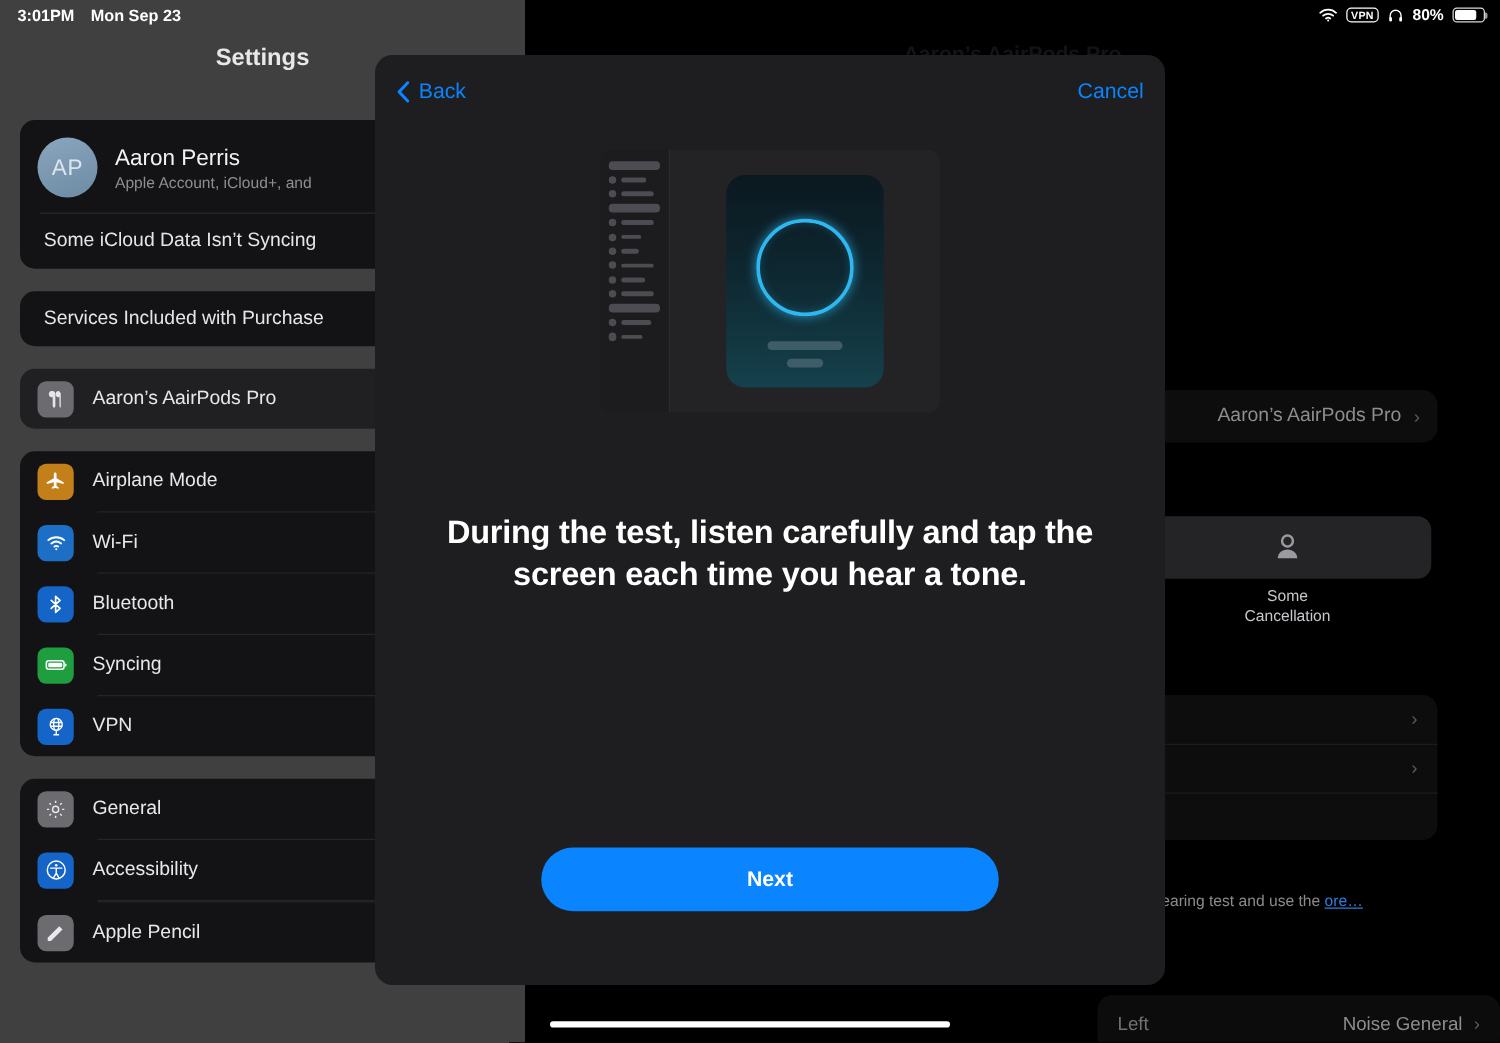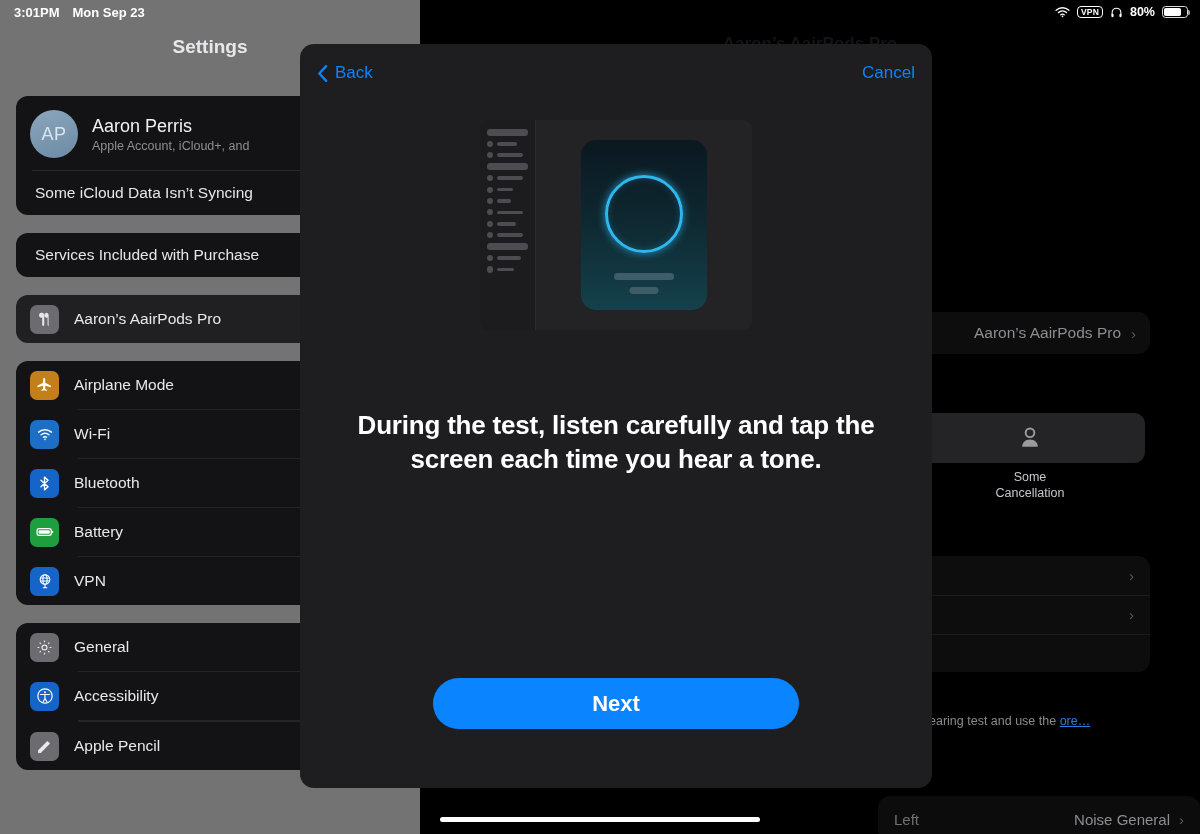--- a/index.html
+++ b/index.html
@@ -29,21 +29,21 @@
   }
   .batt-shell:after{
     content:""; position:absolute; right:-3.3px; top:3.4px; width:2px; height:4.4px;
     background:rgba(255,255,255,.6); border-radius:0 1.5px 1.5px 0;
   }
   .batt-fill { height:100%; width:80%; background:#fff; border-radius:1.8px; }
 
   
   .sidebar {
     position:absolute; left:0; top:0; width:420px; height:834px;
-    background:#737373; overflow:hidden;
+    background:#404040; overflow:hidden;
   }
   .sb-title {
     position:absolute; top:36px; left:0; width:420px; text-align:center;
     font-size:19px; font-weight:600; color:#e8e8ea;
   }
   .sb-scroll { position:absolute; top:96px; left:0; width:420px; }
   .group {
     background:#131315; border-radius:12px; margin:0 16px 18px 16px; overflow:hidden;
   }
   .acct-row { display:flex; align-items:center; padding:14px 14px 12px 14px; gap:14px; }
@@ -179,21 +179,21 @@
   }
 
   .headline {
     position:absolute; top:364px; left:46px; width:540px; text-align:center;
     color:#fff; font-size:26px; font-weight:700; line-height:1.32; letter-spacing:-.2px;
   }
   .next-btn {
     position:absolute; left:133px; top:634px; width:366px; height:51px;
     background:#0a84ff; border-radius:25.5px;
     display:flex; align-items:center; justify-content:center;
-    color:#fff; font-size:22px; font-weight:600; border:none; cursor:pointer;
+    color:#fff; font-size:17px; font-weight:600; border:none; cursor:pointer;
   }
 
   .home-indicator {
     position:absolute; left:440px; bottom:12px; width:320px; height:5px;
     background:#fff; border-radius:3px; z-index:45;
   }
 </style>
 </head>
 <body>
 
@@ -267,21 +267,21 @@
         <div class="sep-icon"></div>
 
         <div class="item">
           <div class="ico ico-green">
             <svg width="20" height="20" viewBox="0 0 24 24">
               <rect x="2.5" y="8" width="17" height="8" rx="2.4" fill="none" stroke="#fff" stroke-width="1.5"></rect>
               <rect x="4.3" y="9.8" width="13.4" height="4.4" rx="1.3" fill="#fff"></rect>
               <rect x="20.3" y="10.6" width="1.5" height="2.8" rx=".7" fill="#fff"></rect>
             </svg>
           </div>
-          <div class="label">Battery</div>
+          <div class="label">Syncing</div>
         </div>
         <div class="sep-icon"></div>
 
         <div class="item">
           <div class="ico ico-blue2">
             <svg width="18" height="18" viewBox="0 0 24 24" fill="none" stroke="#fff" stroke-width="1.5">
               <circle cx="12" cy="10" r="6.4"></circle>
                 <ellipse cx="12" cy="10" rx="2.8" ry="6.4"></ellipse>
               <path d="M5.8 8h12.4M5.8 12h12.4M12 16.4V21M9 21h6"></path>
             </svg>

